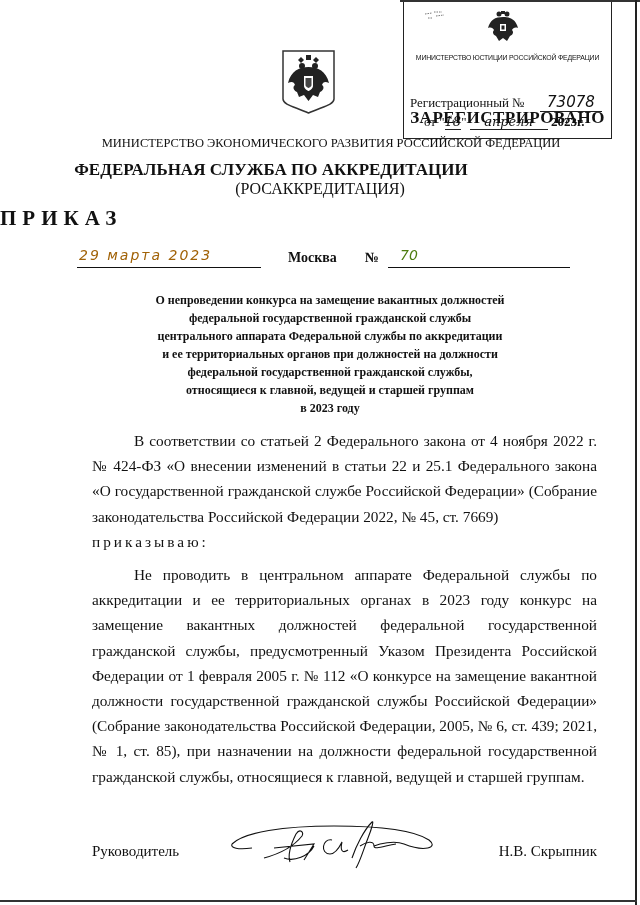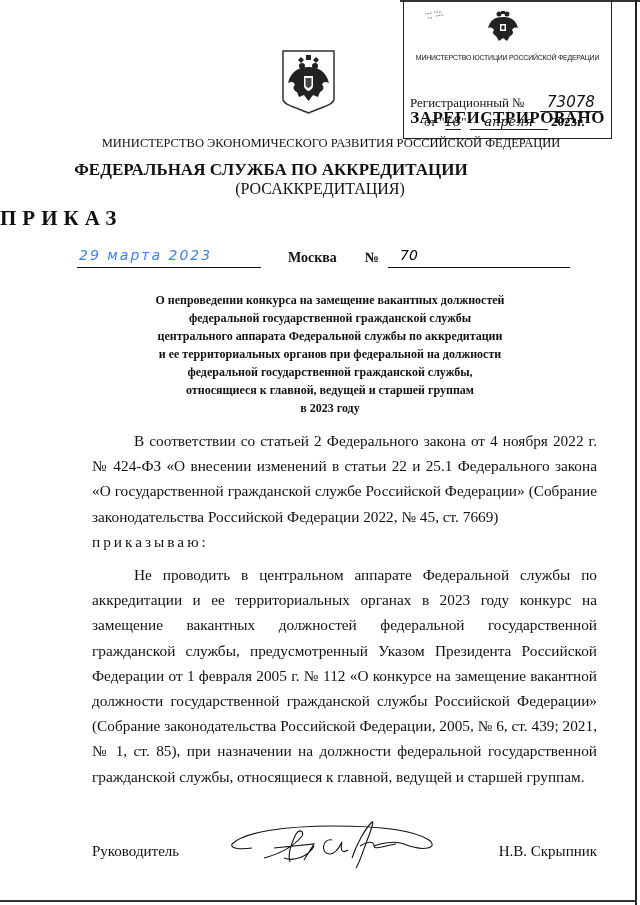--- a/index.html
+++ b/index.html
@@ -32,26 +32,26 @@
                    font-size:12.5px; letter-spacing:0; padding-left:0;margin-left:16px; }
   .ministry-line span { position:relative; left:-5px; }
   .agency-title { position:absolute; left:0; width:542px; top:160px; text-align:center;
                   font-size:17px; font-weight:bold; }
   .agency-abbr { position:absolute; left:0; width:640px; top:180px; text-align:center; font-size:16px; }
   .doc-type { position:absolute; left:0; width:640px; top:206px; text-align:left;
               font-size:21px; font-weight:bold; letter-spacing:6px; }
 
   .date-row { position:absolute; top:247px; left:77px; width:510px; height:24px; }
   .date-field { position:absolute; left:0; top:0; width:182px; border-bottom:1px solid #111; height:20px;
-                font-family:"DejaVu Sans",sans-serif; font-style:italic; font-size:14px; color:#3b82f6;
+                font-family:"DejaVu Sans",sans-serif; font-style:italic; font-size:14px; color:#a16207;
                 letter-spacing:2px; padding-left:2px; }
   .city { position:absolute; left:211px; top:3px; font-size:14px; font-weight:bold; }
   .num-sign { position:absolute; left:288px; top:3px; font-size:14px; font-weight:bold; }
   .num-field { position:absolute; left:311px; top:0; width:170px; border-bottom:1px solid #111; height:20px;
-               font-family:"DejaVu Sans",sans-serif; font-style:italic; font-size:14px; padding-left:12px; color:#000000; }
+               font-family:"DejaVu Sans",sans-serif; font-style:italic; font-size:14px; padding-left:12px; color:#4d7c0f; }
 
   .subject { position:absolute; left:100px; width:460px; top:291px; text-align:center;
              font-size:12px; font-weight:bold; line-height:18px; }
 
   .body-text { position:absolute; left:92px; width:505px; font-size:15.3px; line-height:25.2px;
                text-align:justify; }
   .para1 { top:428px; text-indent:42px; }
   .para2 { top:562px; text-indent:42px; }
   .spaced { letter-spacing:3px; }
 
@@ -117,21 +117,21 @@
   <div class="date-field">29 марта 2023</div>
   <div class="city">Москва</div>
   <div class="num-sign">№</div>
   <div class="num-field">70</div>
 </div>
 
 <div class="subject">
   <div>О непроведении конкурса на замещение вакантных должностей</div>
   <div>федеральной государственной гражданской службы</div>
   <div>центрального аппарата Федеральной службы по аккредитации</div>
-  <div>и ее территориальных органов при федеральной на должности</div>
+  <div>и ее территориальных органов при должностей на должности</div>
   <div>федеральной государственной гражданской службы,</div>
   <div>относящиеся к главной, ведущей и старшей группам</div>
   <div>в 2023 году</div>
 </div>
 
 <div class="body-text para1">
   <span>В соответствии со статьей 2 Федерального закона от 4 ноября 2022 г. № 424-ФЗ «О внесении изменений в статьи 22 и 25.1 Федерального закона «О государственной гражданской службе Российской Федерации» (Собрание законодательства Российской Федерации 2022, № 45, ст. 7669)</span>
   <div style="text-indent:0;" class="spaced">приказываю:</div>
 </div>
 

